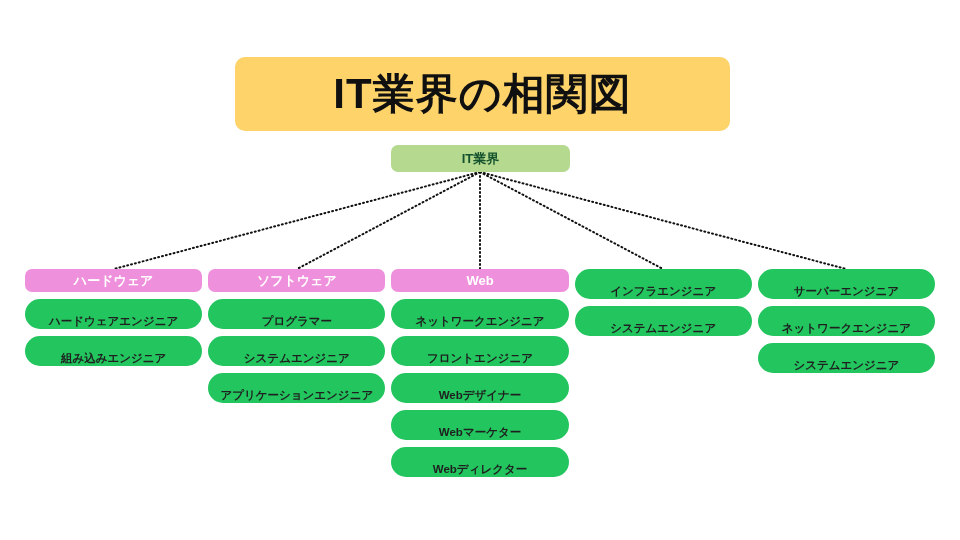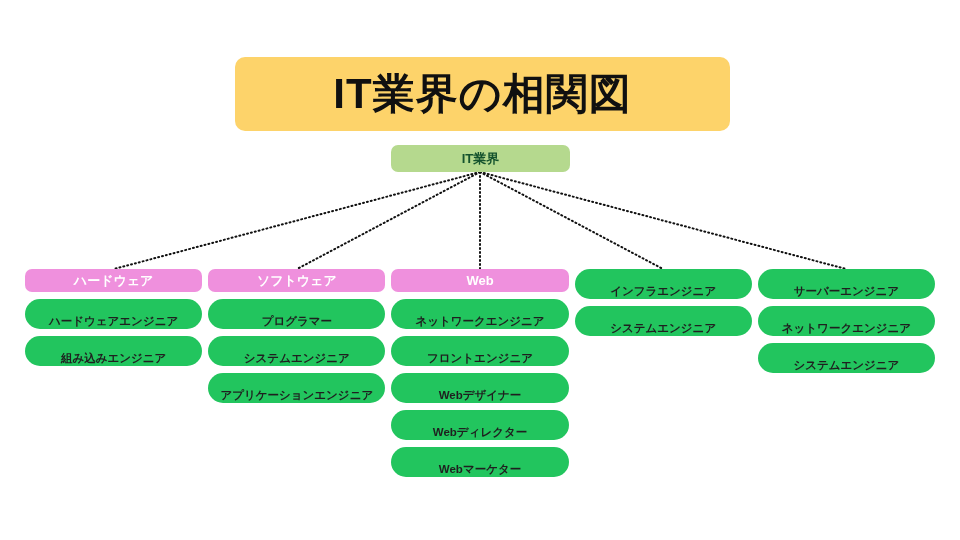--- a/index.html
+++ b/index.html
@@ -186,24 +186,24 @@
       <div class="job-item">
         <span class="job-label">ネットワークエンジニア</span>
       </div>
       <div class="job-item">
         <span class="job-label">フロントエンジニア</span>
       </div>
       <div class="job-item">
         <span class="job-label">Webデザイナー</span>
       </div>
       <div class="job-item">
+        <span class="job-label">Webマーケター</span>
+      </div>
+      <div class="job-item">
         <span class="job-label">Webディレクター</span>
-      </div>
-      <div class="job-item">
-        <span class="job-label">Webマーケター</span>
       </div>
     </div>
 
     <div class="column">
       <div class="job-item">
         <span class="job-label">インフラエンジニア</span>
       </div>
       <div class="job-item">
         <span class="job-label">システムエンジニア</span>
       </div>

